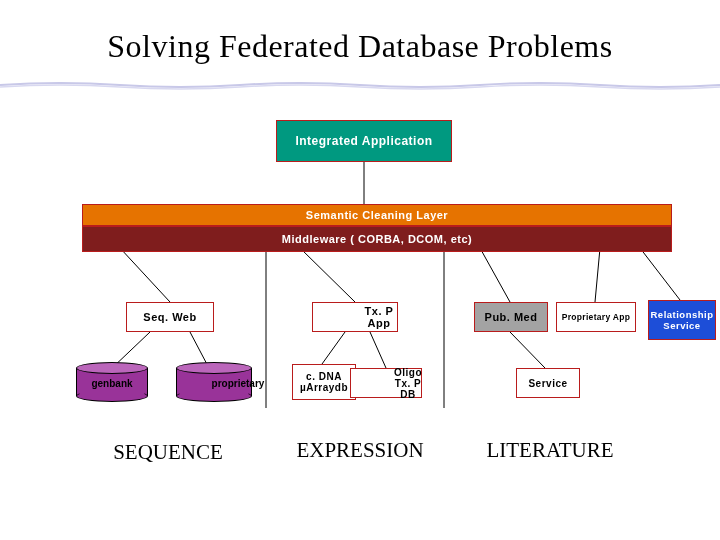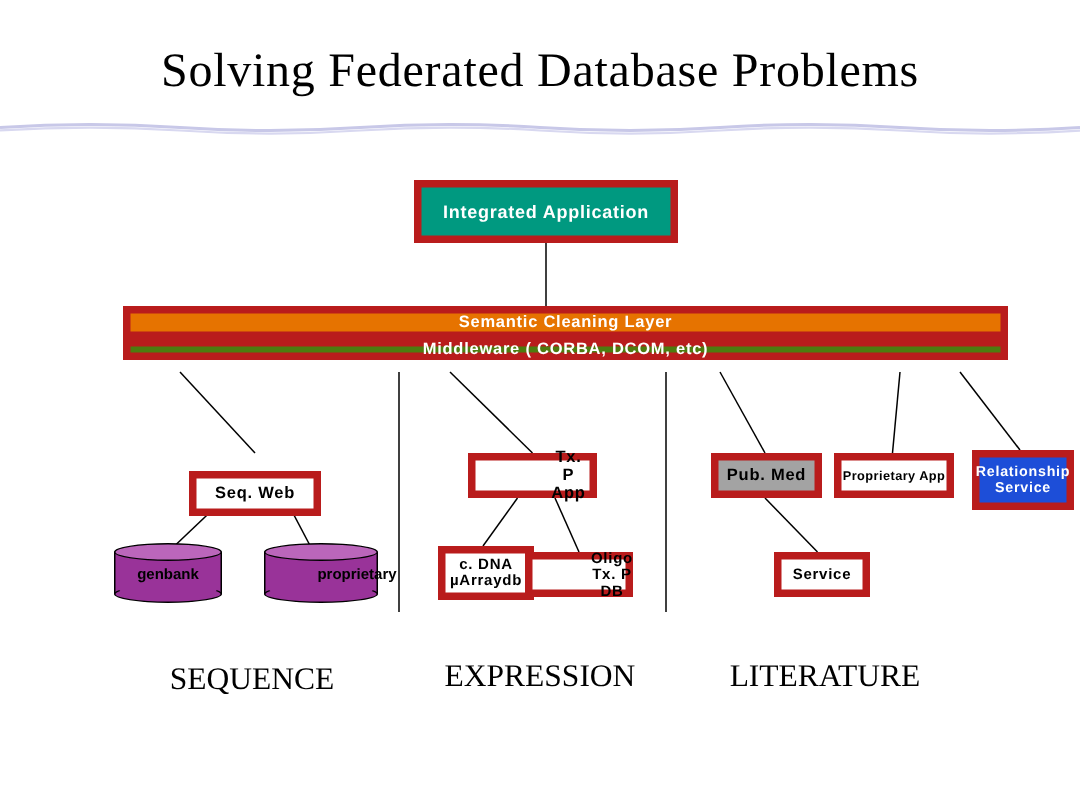--- a/index.html
+++ b/index.html
@@ -1,23 +1,23 @@
 <!DOCTYPE html>
 <html><head>
 <meta charset="utf-8">
 <style>
   * { box-sizing: border-box; margin: 0; padding: 0; }
   body { background: #fff; font-family: "Times New Roman", serif; width: 720px; height: 540px; position: relative; overflow: hidden; }
   .title { position: absolute; top: 28px; left: 0; right: 0; text-align: center; font-size: 32px; font-weight: 400; letter-spacing: 0.5px; }
   .wave { position: absolute; top: 80px; left: 0; width: 720px; height: 10px; }
-  .box { position: absolute; border: 5px solid #b91c1c; font-family: Arial, sans-serif; font-weight: bold; text-align: center; display: flex; align-items: center; justify-content: center; letter-spacing: 0.5px; }
+  .box { position: absolute; border: 1px solid #b91c1c; font-family: Arial, sans-serif; font-weight: bold; text-align: center; display: flex; align-items: center; justify-content: center; letter-spacing: 0.5px; }
   .integrated { left: 276px; top: 120px; width: 176px; height: 42px; background: #009980; color: #fff; font-size: 12px; }
   .semantic { left: 82px; top: 204px; width: 590px; height: 22px; background: #e67300; color: #fff; font-size: 11px; }
-  .middleware { left: 82px; top: 226px; width: 590px; height: 14px; background: #4d7c0f; color: #fff; font-size: 11px; }
-  .seqweb { left: 126px; top: 302px; width: 88px; height: 30px; background: #fff; font-size: 11px; margin-top: 12px; }
+  .middleware { left: 82px; top: 226px; width: 590px; height: 26px; background: #7f1d1d; color: #fff; font-size: 11px; }
+  .seqweb { left: 126px; top: 302px; width: 88px; height: 30px; background: #fff; font-size: 11px; }
   .txpapp { left: 312px; top: 302px; width: 86px; height: 30px; background: #fff; font-size: 11px; padding-left: 48px; }
   .pubmed { left: 474px; top: 302px; width: 74px; height: 30px; background: #a3a3a3; font-size: 11px; }
   .propapp { left: 556px; top: 302px; width: 80px; height: 30px; background: #fff; font-size: 8.5px; letter-spacing: 0.3px; }
   .relserv { left: 648px; top: 300px; width: 68px; height: 40px; background: #1d4ed8; color: #fff; font-size: 9.5px; line-height: 1.2; }
   .cdna { left: 292px; top: 364px; width: 64px; height: 36px; background: #fff; font-size: 10px; line-height: 1.1; padding: 6px; }
   .oligo { left: 350px; top: 368px; width: 72px; height: 30px; background: #fff; font-size: 10px; padding-left: 44px; }
   .medline { left: 516px; top: 368px; width: 64px; height: 30px; background: #fff; font-size: 10px; }
   .cyl { position: absolute; }
   .cyl .body { position: absolute; border: 1px solid #000; border-top: none; border-bottom: none; }
   .cyl .top { position: absolute; border: 1px solid #000; border-radius: 50%; }

